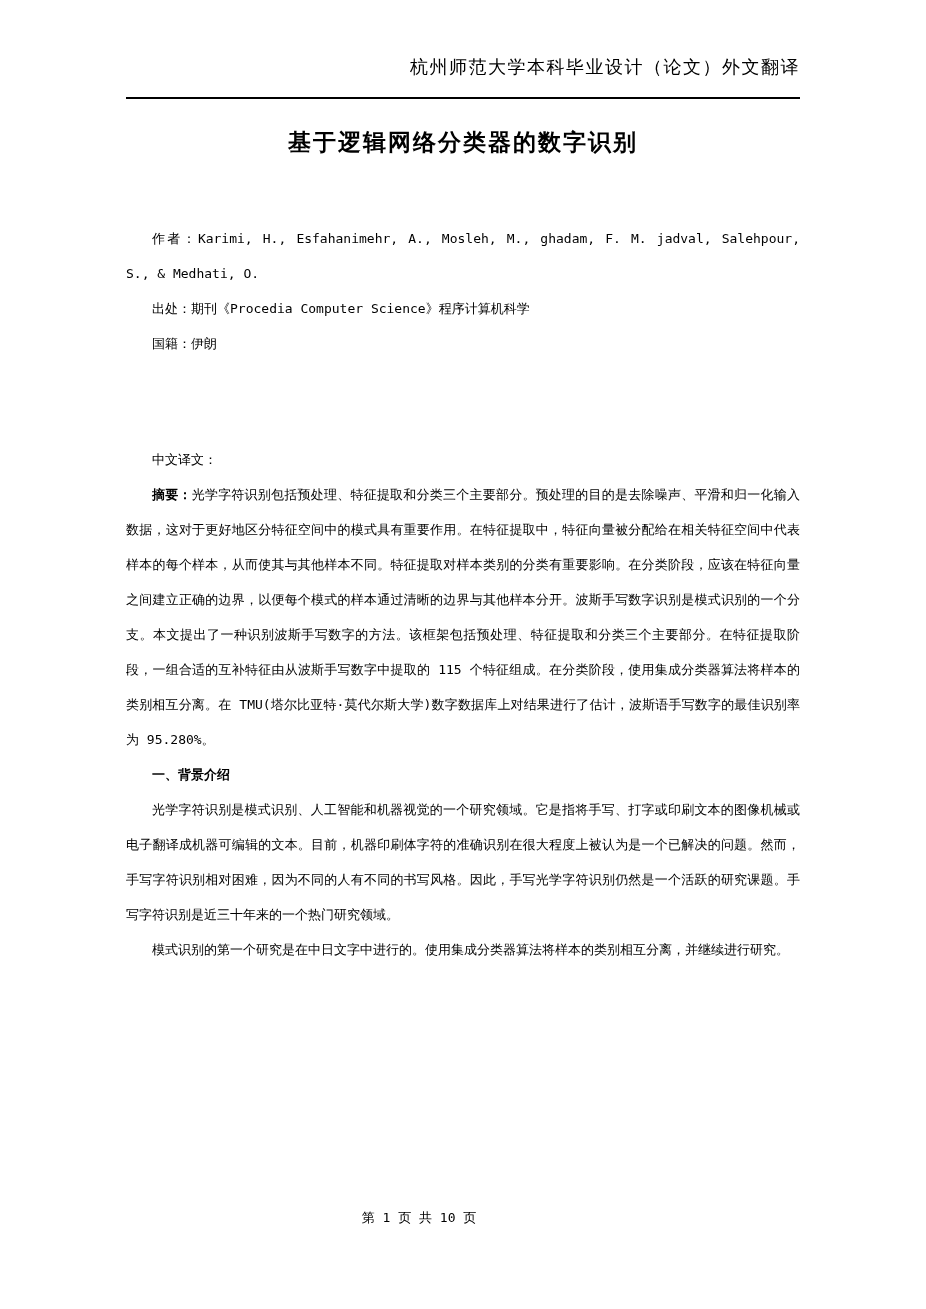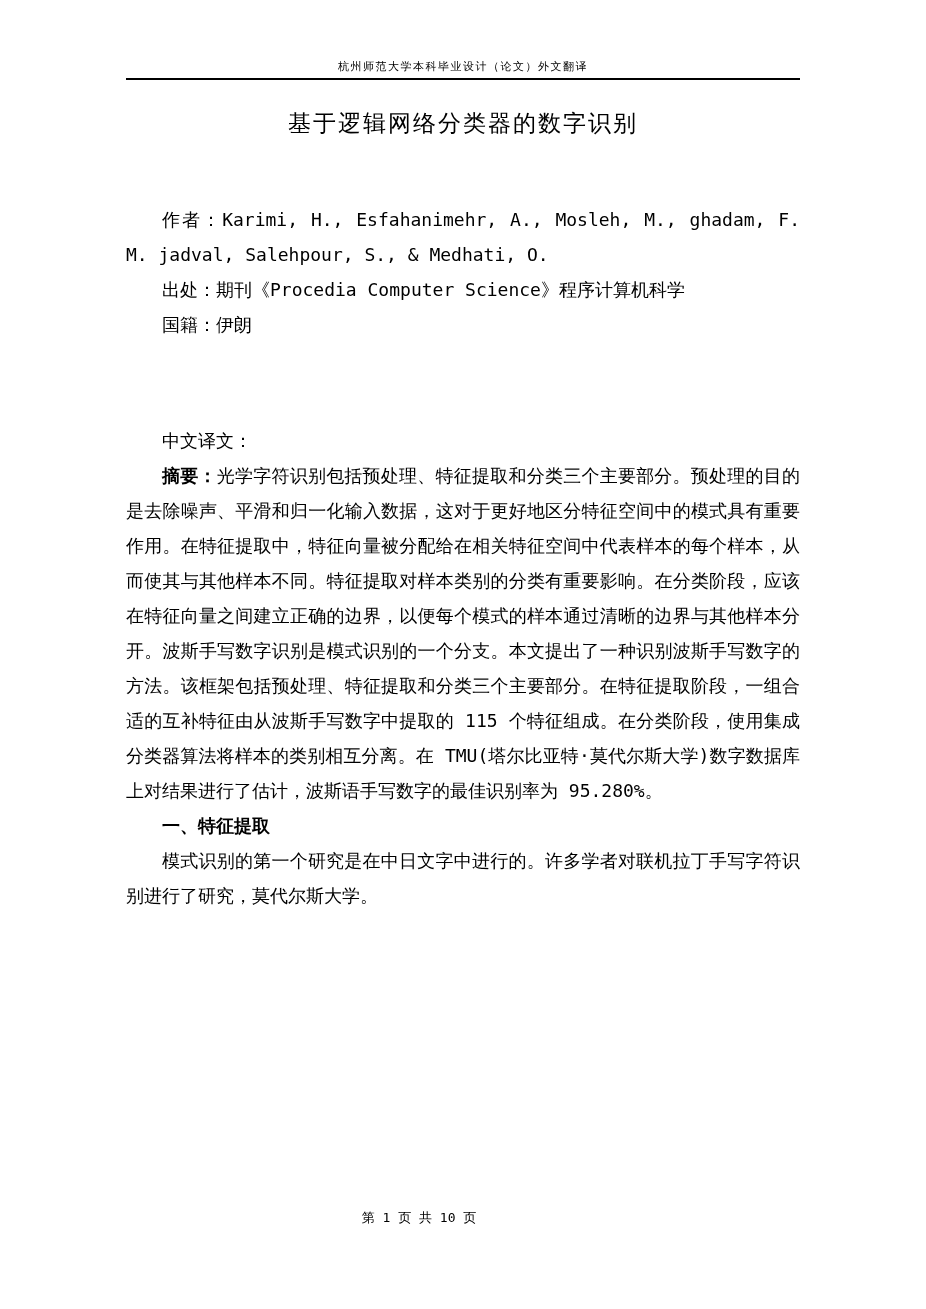--- a/index.html
+++ b/index.html
@@ -8,42 +8,42 @@
     width: 926px;
     height: 1309px;
     position: relative;
     color: #000;
     font-family: "DejaVu Sans Mono", "DejaVu Serif", serif;
     overflow: hidden;
   }
   .sheet { padding: 56px 126px 0 126px; }
 
   .doc-header {
-    text-align: center;
-    font-size: 11px;
+    text-align: right;
+    font-size: 18px;
     line-height: 22px;
     letter-spacing: 1.5px;
-    padding-bottom: 0;
+    padding-bottom: 19px;
   }
   .rule {
     border: none;
     border-top: 2px solid #000;
     height: 0;
   }
   .title {
     margin-top: 26px;
     text-align: center;
     font-size: 23px;
-    font-weight: 400;
+    font-weight: 700;
     letter-spacing: 2px;
     line-height: 34px;
   }
   .content {
     margin-top: 62px;
-    font-size: 18px;
+    font-size: 13px;
     line-height: 35px;
     text-align: justify;
   }
   .content p { text-indent: 2em; }
   .translation-label { margin-top: 81px; }
   .section-heading { font-weight: 700; }
   .bold-label { font-weight: 700; margin-top: 44px; }
   .footer {
     position: absolute;
     left: 0;
@@ -71,21 +71,22 @@
 
     <p>作者：Karimi, H., Esfahanimehr, A., Mosleh, M., ghadam, F. M. jadval, Salehpour, S., &amp; Medhati, O.</p>
     <p>出处：期刊《Procedia Computer Science》程序计算机科学</p>
     <p>国籍：伊朗</p>
 
     <p class="translation-label">中文译文：</p>
 
     <p><span class="bold-label">摘要：</span><span>光学字符识别包括预处理、特征提取和分类三个主要部分。预处理的目的是去除噪声、平滑和归一化输入数据，这对于更好地区分特征空间中的模式具有重要作用。在特征提取中，特征向量被分配给在相关特征空间中代表样本的每个样本，从而使其与其他样本不同。特征提取对样本类别的分类有重要影响。在分类阶段，应该在特征向量之间建立正确的边界，以便每个模式的样本通过清晰的边界与其他样本分开。波斯手写数字识别是模式识别的一个分支。本文提出了一种识别波斯手写数字的方法。该框架包括预处理、特征提取和分类三个主要部分。在特征提取阶段，一组合适的互补特征由从波斯手写数字中提取的 115 个特征组成。在分类阶段，使用集成分类器算法将样本的类别相互分离。在 TMU(塔尔比亚特·莫代尔斯大学)数字数据库上对结果进行了估计，波斯语手写数字的最佳识别率为 95.280%。</span></p>
 
 
-    <p class="section-heading">一、特征提取</p>
+    <p class="section-heading">一、背景介绍</p>
 
-    <p>模式识别的第一个研究是在中日文字中进行的。许多学者对联机拉丁手写字符识别进行了研究，莫代尔斯大学。</p>
+    <p>光学字符识别是模式识别、人工智能和机器视觉的一个研究领域。它是指将手写、打字或印刷文本的图像机械或电子翻译成机器可编辑的文本。目前，机器印刷体字符的准确识别在很大程度上被认为是一个已解决的问题。然而，手写字符识别相对困难，因为不同的人有不同的书写风格。因此，手写光学字符识别仍然是一个活跃的研究课题。手写字符识别是近三十年来的一个热门研究领域。</p>
+    <p>模式识别的第一个研究是在中日文字中进行的。使用集成分类器算法将样本的类别相互分离，并继续进行研究。</p>
 
   </div>
 
 </div>
 
 <div class="footer">第 1 页 共 10 页</div>
 
 </body></html>

